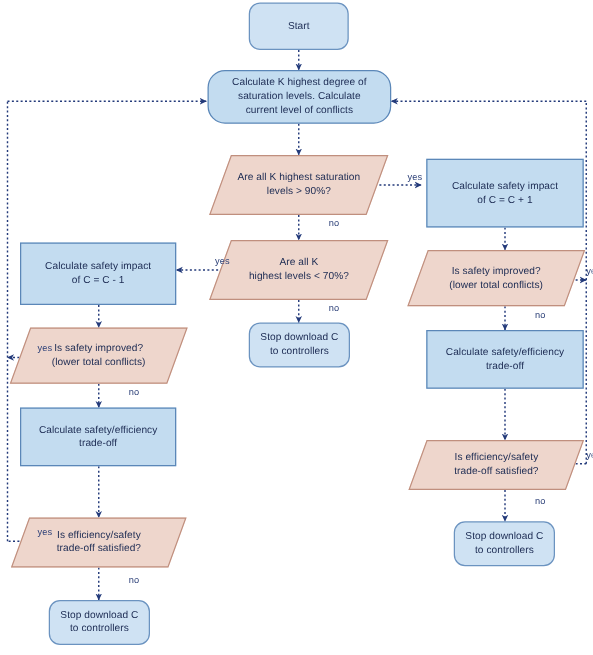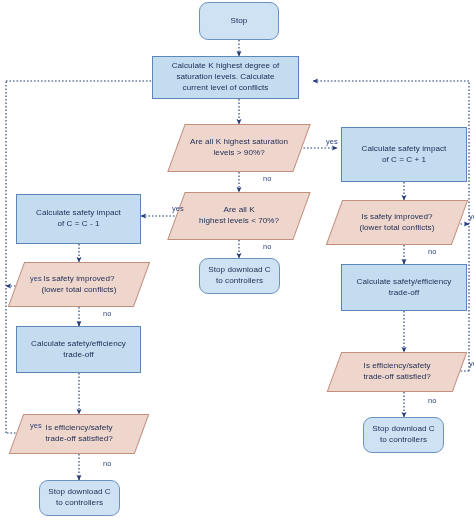--- a/index.html
+++ b/index.html
@@ -97,24 +97,24 @@
       <path d="M40,286 L6,286" marker-end="url(#ah)"></path>
       <path d="M40,433 L6,433"></path>
 
       <path d="M6,433 L6,81"></path>
 
       <path d="M6,81 L165,81" marker-end="url(#ah)"></path>
     </g>
   </svg>
 
   <div class="node term" style="left:199px;top:2px;width:80px;height:38px;">
-    <span class="txt">Stop</span>
-  </div>
-
-  <div class="node proc" style="left:152px;top:56px;width:147px;height:43px;">
+    <span class="txt">Start</span>
+  </div>
+
+  <div class="node proc" style="left:166px;top:56px;width:147px;height:43px;border-radius:14px;">
     <span class="txt">Calculate K highest degree of
 saturation levels. Calculate
 current level of conflicts</span>
   </div>
 
   <div class="node dec" style="left:176px;top:124px;width:126px;height:48px;">
     <span class="txt">Are all K highest saturation
 levels &gt; 90%?</span>
   </div>
 

